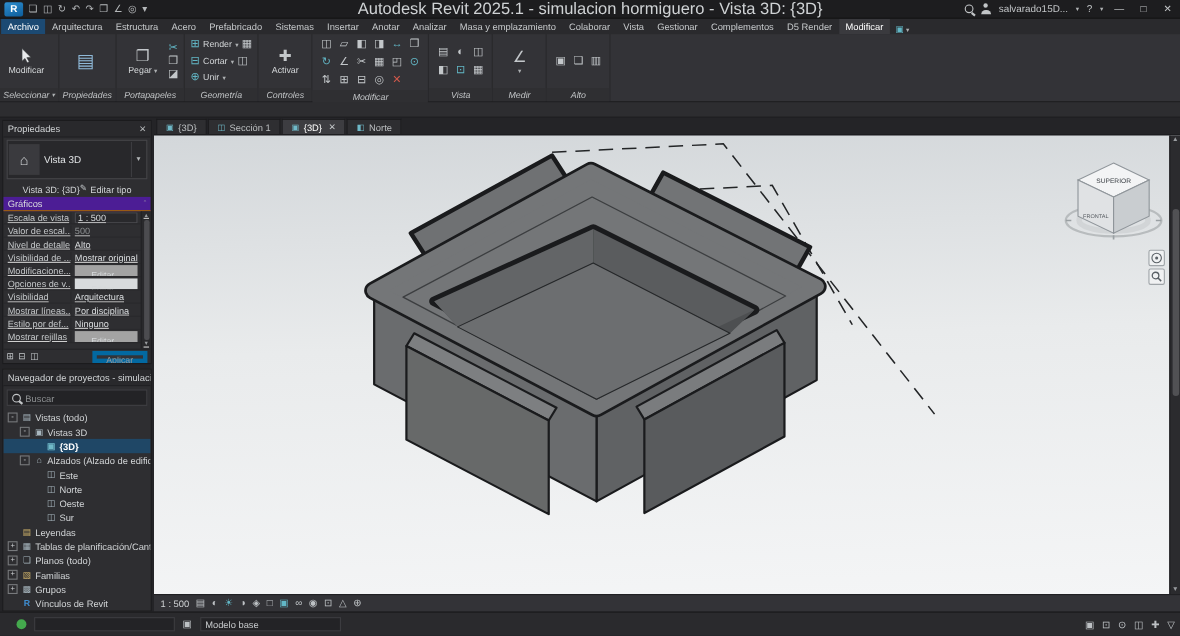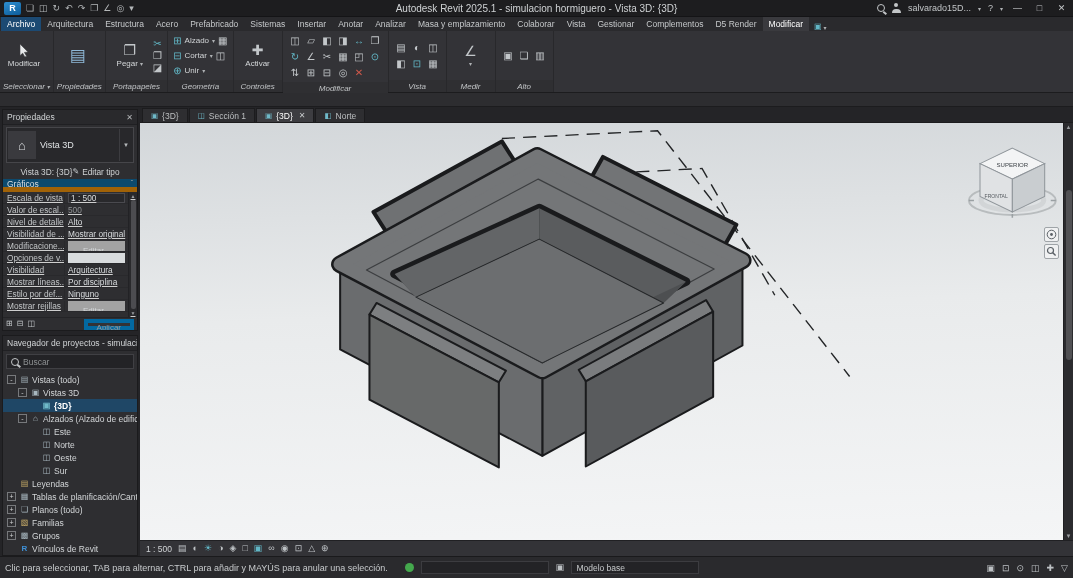--- a/index.html
+++ b/index.html
@@ -5,21 +5,21 @@
   * { box-sizing:border-box; margin:0; padding:0; }
   html,body { width:1073px; height:578px; overflow:hidden; }
   body { font-family:"Liberation Sans", sans-serif; background:#242427; color:#cfcfcf; font-size:9px; }
   .app { width:1073px; height:578px; display:flex; flex-direction:column; }
 
   
   .titlebar { height:17px; flex:0 0 17px; background:#1d1d1f; display:flex; align-items:center; gap:5px; padding:0 4px; position:relative; border-bottom:1px solid #141416; }
   .logo { width:17px; height:13px; background:linear-gradient(160deg,#2e8fd0,#0d5d9b); border-radius:2px; color:#fff; font-size:9px; font-weight:700; display:flex; align-items:center; justify-content:center; }
   .qat { display:flex; gap:5px; align-items:center; }
   .qat span { font-size:9px; color:#b5b8ba; line-height:1; }
-  .tb-title { position:absolute; left:50%; transform:translateX(-50%); line-height:17px; font-size:10px; color:#cfd2d4; white-space:nowrap; }
+  .tb-title { position:absolute; left:50%; transform:translateX(-50%); line-height:17px; font-size:15px; color:#cfd2d4; white-space:nowrap; }
   .tb-right { margin-left:auto; display:flex; align-items:center; gap:7px; font-size:9px; color:#c2c5c7; }
   .win-btn { width:15px; text-align:center; }
   .ico-search { position:relative; width:8px; height:8px; border:1px solid #c2c5c7; border-radius:50%; display:inline-block; }
   .ico-search::after { content:""; position:absolute; width:4px; height:1.5px; background:#c2c5c7; right:-3px; bottom:-2px; transform:rotate(40deg); }
   .ico-person { position:relative; width:9px; height:10px; display:inline-block; }
   .ico-person::before { content:""; position:absolute; top:0; left:2.5px; width:4px; height:4px; border-radius:50%; background:#c2c5c7; }
   .ico-person::after { content:""; position:absolute; bottom:0; left:0; width:9px; height:4px; border-radius:4px 4px 0 0; background:#c2c5c7; }
 
   
   .ribbon-tabs { height:14px; flex:0 0 14px; background:#2a2a2d; display:flex; align-items:flex-end; padding-left:1px; font-size:8.5px; }
@@ -54,21 +54,21 @@
   .browser { flex:1; }
   .pal-head { height:15px; flex:0 0 15px; background:#29292c; display:flex; align-items:center; gap:3px; padding:0 4px; font-size:8.5px; color:#d2d5d7; border-bottom:1px solid #202023; white-space:nowrap; overflow:hidden; }
   .pal-close { margin-left:auto; font-size:8px; color:#b5b8ba; }
 
   .type-sel { height:36px; flex:0 0 36px; margin:2px 3px; background:#28282b; border:1px solid #46464a; display:flex; align-items:center; gap:4px; padding:1px; }
   .type-ico { width:28px; height:28px; background:#3a3a3e; display:flex; align-items:center; justify-content:center; font-size:13px; color:#d8dbdd; }
   .type-lbl { flex:1; font-size:9px; color:#e0e3e5; }
   .type-caret { align-self:stretch; width:13px; display:flex; align-items:center; justify-content:center; font-size:6px; color:#b5b8ba; border-left:1px solid #3c3c40; }
   .edit-row { height:14px; flex:0 0 14px; display:flex; align-items:center; justify-content:center; padding:0 4px; font-size:8.3px; color:#d0d3d5; }
   .edit-type { display:flex; gap:3px; align-items:center; }
-  .sect { height:13px; flex:0 0 13px; background:#0c4a6e; display:flex; align-items:flex-start; padding:0 4px; font-size:8.5px; color:#dadddf; border-bottom:5px solid #a16207; }
+  .sect { height:13px; flex:0 0 13px; background:#4c1d95; display:flex; align-items:center; padding:0 4px; font-size:8.5px; color:#dadddf; border-bottom:1px solid #a16207; }
   .sect .chev { margin-left:auto; font-size:7px; color:#a9acae; }
   .grid { flex:1; display:flex; overflow:hidden;text-decoration:underline; }
   .rows { flex:1; display:flex; flex-direction:column; min-width:0; }
   .prow { height:12px; flex:0 0 12px; display:flex; align-items:center; border-bottom:1px solid #29292c; font-size:8.3px; }
   .plbl { width:62px; flex:0 0 62px; padding-left:4px; color:#c3c6c8; border-right:1px solid #29292c; white-space:nowrap; overflow:hidden; }
   .pval { flex:1; padding:0 3px; color:#dadddf; white-space:nowrap; overflow:hidden; display:flex; align-items:center; min-width:0; }
   .pval.muted { color:#8d9092; }
   .valbox { flex:1; border:1px solid #4a4a4f; background:#29292c; padding:0 2px; height:10px; line-height:9px; }
   .ebtn { flex:1; border:5px solid #a3a3a3; background:#3a3a3e; height:10px; line-height:9px; text-align:center; color:#d5d8da; font-size:8px; }
   .ebtn.focused { border-color:#d8dbdd; }
@@ -217,21 +217,21 @@
       <div class="rp-label">
           <span>Portapapeles</span>
         </div>
     </div>
 
     <div class="rpanel">
       <div class="rp-body">
         <div class="geo-col">
           <div class="geo-row">
               <span class="gi teal">⊞</span>
-              <span>Alzado</span>
+              <span>Render</span>
               <span class="caret">▾</span>
               <span class="gi">▦</span>
             </div>
           <div class="geo-row">
               <span class="gi teal">⊟</span>
               <span>Cortar</span>
               <span class="caret">▾</span>
               <span class="gi">◫</span>
             </div>
           <div class="geo-row">
@@ -620,21 +620,20 @@
         <span class="vi">◉</span>
         <span class="vi">⊡</span>
         <span class="vi">△</span>
         <span class="vi">⊕</span>
         <span style="flex:1"></span>
       </div>
     </div>
   </div>
 
   <div class="statusbar">
-    <span>Clic para seleccionar, TAB para alternar, CTRL para añadir y MAYÚS para anular una selección.</span>
     <span class="gdot" style="margin-left:10px"></span>
     <div class="sfield"></div>
     <span class="vi">▣</span>
     <div class="sfield">
         <span>Modelo base</span>
       </div>
     <div class="sb-right">
       <span>▣</span>
       <span>⊡</span>
       <span>⊙</span>

